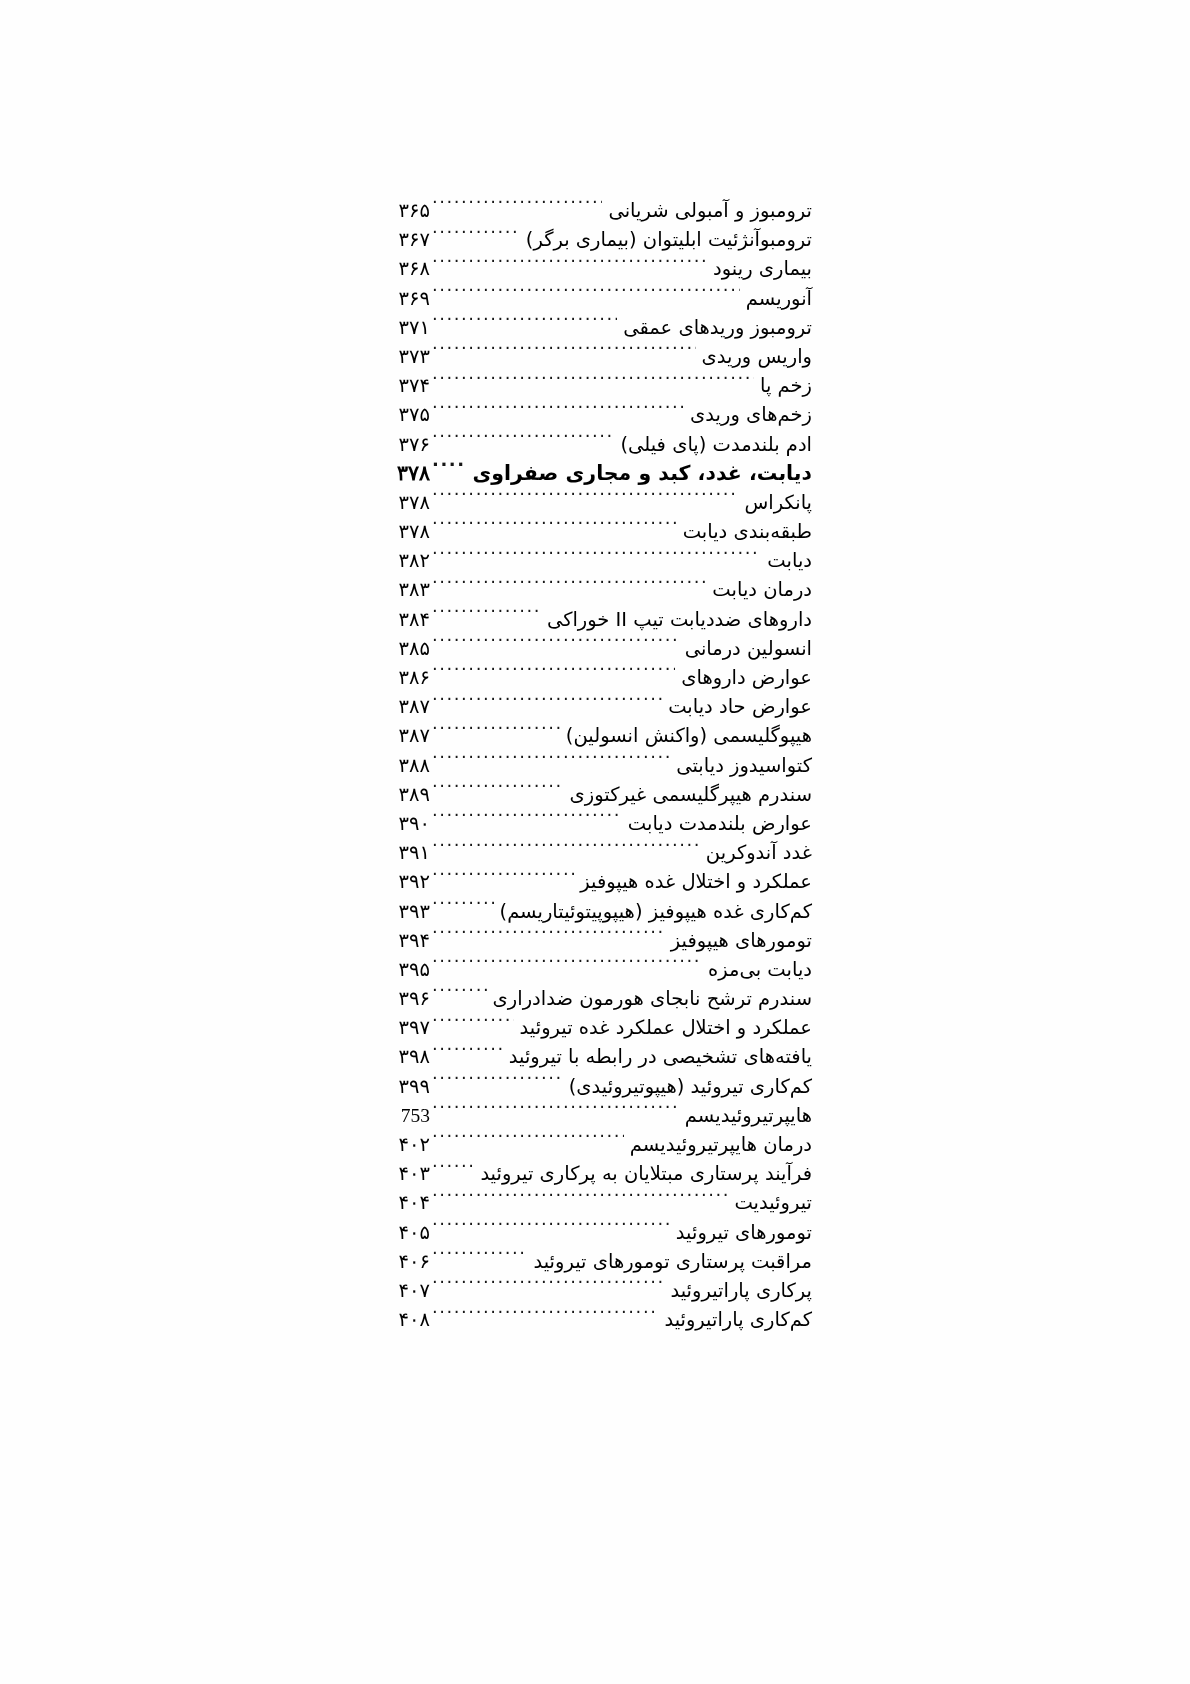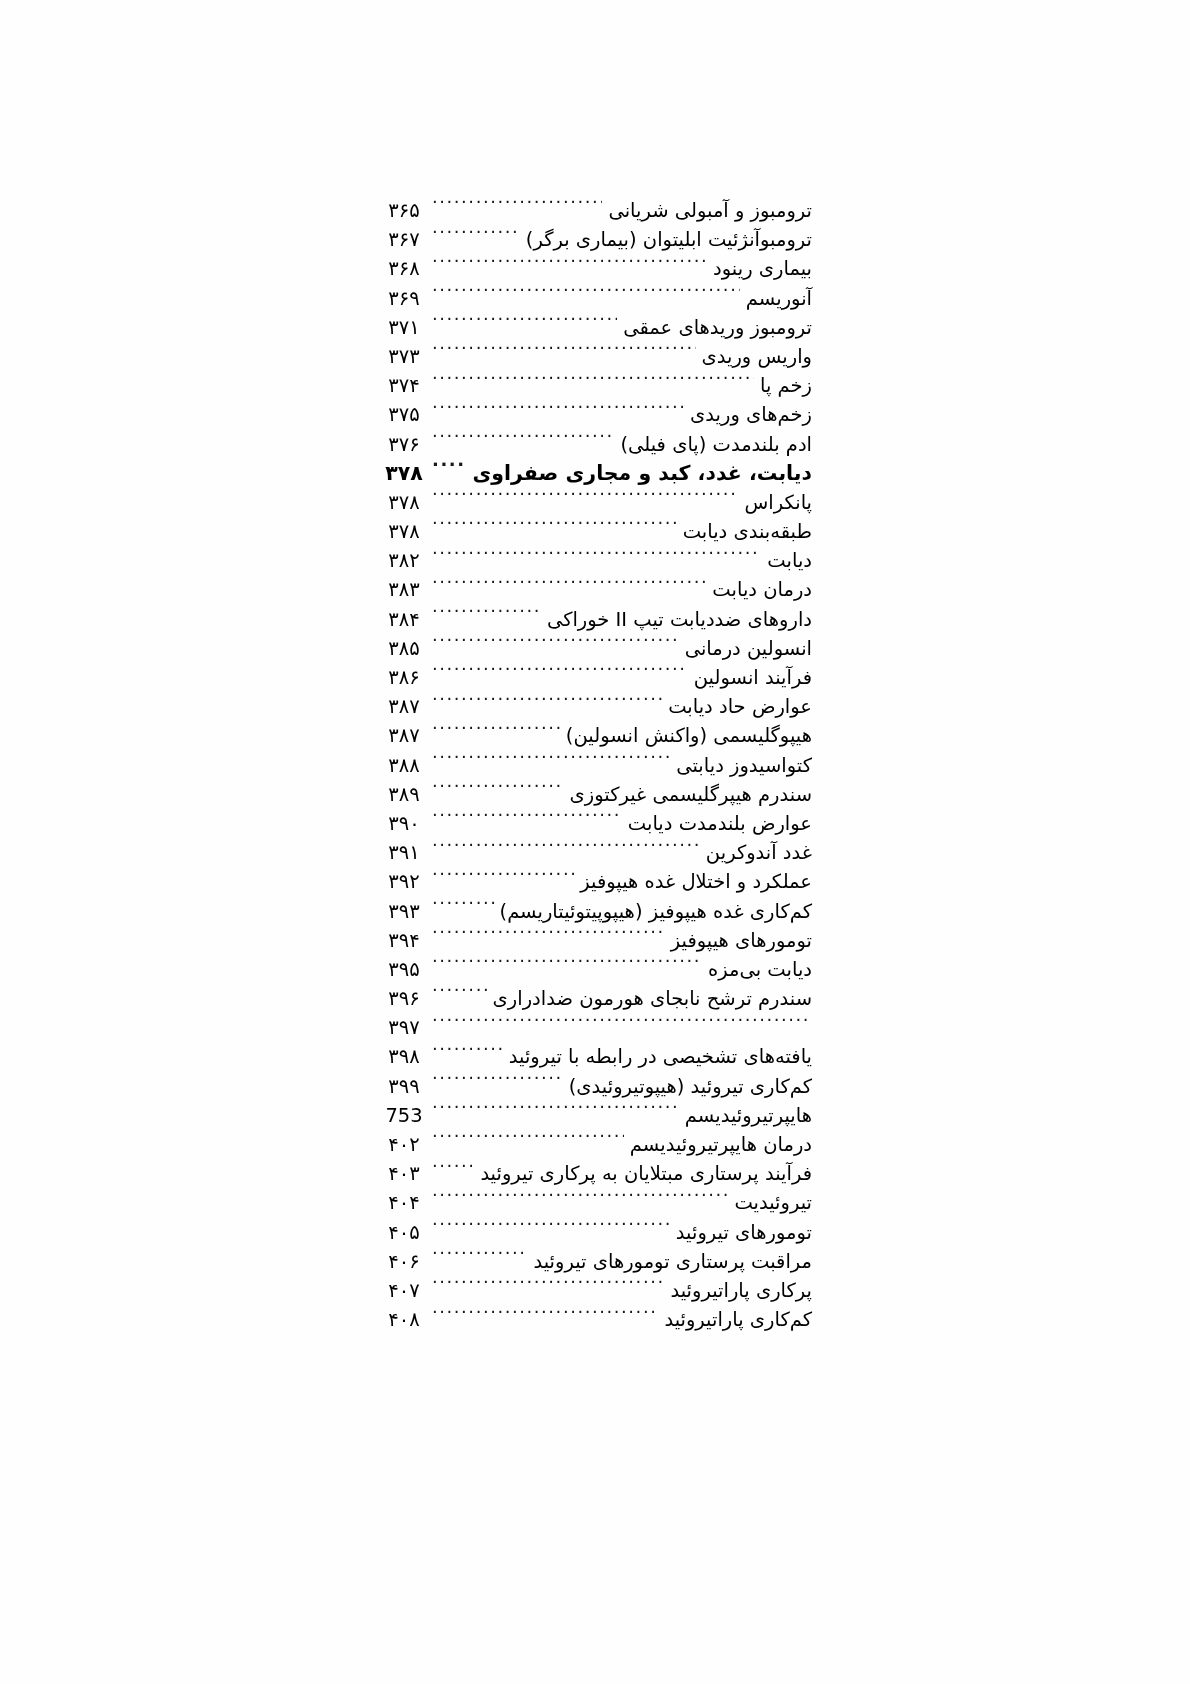--- a/index.html
+++ b/index.html
@@ -73,25 +73,26 @@
     color: #171717;
     white-space: nowrap;
     overflow: hidden;
     direction: ltr;
     text-align: left;
   }
 
   .toc-page {
     flex: 0 0 auto;
     width: 52px;
-    text-align: center;
+    text-align: right;
     direction: ltr;
     unicode-bidi: isolate;
     font-size: 19.5px;
     padding-right: 2px;
+    font-family: Liberation Serif, serif;
   }
   .toc-row.heading .toc-page {
     font-size: 20.5px;
   }
 </style>
 </head>
 <body>
 
 <div id="page">
   <div id="toc">
@@ -169,21 +170,21 @@
         <span class="toc-title">داروهای ضددیابت تیپ II خوراکی</span>
         <span class="toc-leader"></span>
         <span class="toc-page">۳۸۴</span>
       </div>
       <div class="toc-row">
         <span class="toc-title">انسولین درمانی</span>
         <span class="toc-leader"></span>
         <span class="toc-page">۳۸۵</span>
       </div>
       <div class="toc-row">
-        <span class="toc-title">فرآیند انسولین</span>
+        <span class="toc-title">عوارض داروهای</span>
         <span class="toc-leader"></span>
         <span class="toc-page">۳۸۶</span>
       </div>
       <div class="toc-row">
         <span class="toc-title">عوارض حاد دیابت</span>
         <span class="toc-leader"></span>
         <span class="toc-page">۳۸۷</span>
       </div>
       <div class="toc-row">
         <span class="toc-title">هیپوگلیسمی (واکنش انسولین)</span>
@@ -229,20 +230,21 @@
         <span class="toc-title">دیابت بی‌مزه</span>
         <span class="toc-leader"></span>
         <span class="toc-page">۳۹۵</span>
       </div>
       <div class="toc-row">
         <span class="toc-title">سندرم ترشح نابجای هورمون ضدادراری</span>
         <span class="toc-leader"></span>
         <span class="toc-page">۳۹۶</span>
       </div>
       <div class="toc-row">
+        <span class="toc-title">عملکرد و اختلال عملکرد غده تیروئید</span>
         <span class="toc-leader"></span>
         <span class="toc-page">۳۹۷</span>
       </div>
       <div class="toc-row">
         <span class="toc-title">یافته‌های تشخیصی در رابطه با تیروئید</span>
         <span class="toc-leader"></span>
         <span class="toc-page">۳۹۸</span>
       </div>
       <div class="toc-row">
         <span class="toc-title">کم‌کاری تیروئید (هیپوتیروئیدی)</span>

